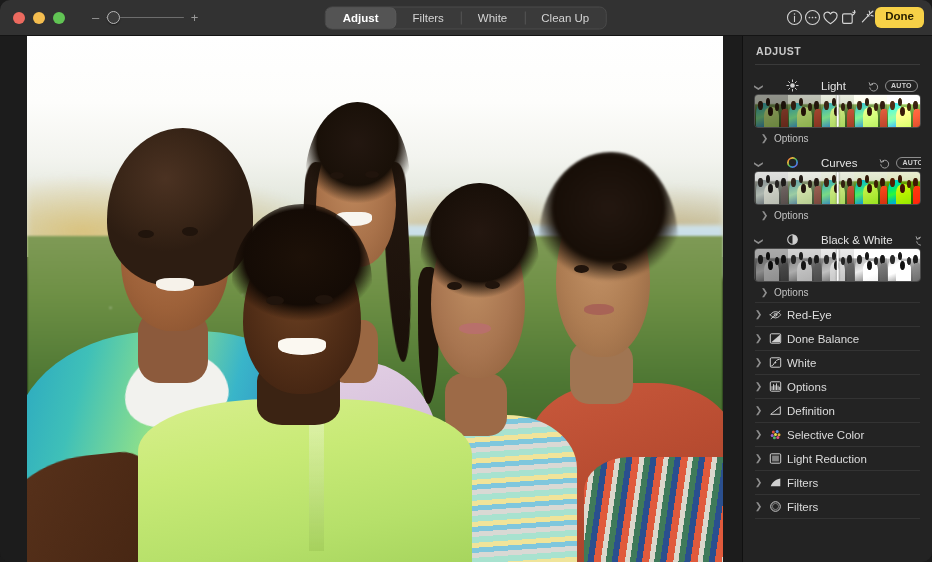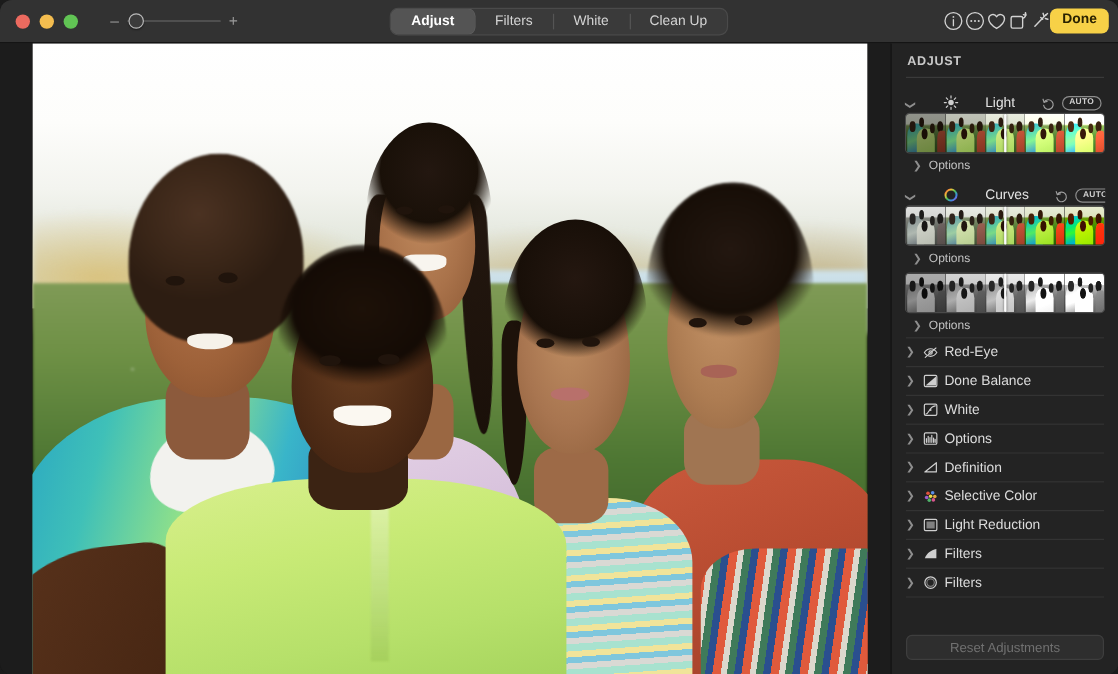--- a/index.html
+++ b/index.html
@@ -1006,20 +1006,40 @@
                 <div class="mini-right-rust"></div>
               </div>
           </div>
           <div class="fs-marker"></div>
         </div>
         <div class="options-row">
           <span class="chev">❯</span>
           <span class="options-label">Options</span>
         </div>
 
+        <div class="section-head">
+          <span class="chev open">❯</span>
+          <span class="sec-icon">
+            <svg width="13" height="13" viewBox="0 0 13 13">
+              <circle cx="6.5" cy="6.5" r="4.8" fill="none" stroke="currentColor" stroke-width="1.1"></circle>
+              <path d="M6.5 1.7a4.8 4.8 0 0 1 0 9.6z" fill="currentColor"></path>
+            </svg>
+          </span>
+          <span class="sec-label">Black &amp; White</span>
+          <span class="sec-actions">
+            <span class="reset-arrow">
+              <svg width="11" height="11" viewBox="0 0 11 11" fill="none" stroke="currentColor" stroke-width="1" stroke-linecap="round" stroke-linejoin="round">
+                <path d="M2.2 4.1a4 4 0 1 1-.5 2.6"></path>
+                <path d="M1.2 1.7l.9 2.5 2.5-.7"></path>
+              </svg>
+            </span>
+            <span class="auto-pill">AUTO</span>
+            <span class="toggle-ring"></span>
+          </span>
+        </div>
         <div class="filmstrip">
           <div class="fs-img">
             <div class="fs-cell bw1">
                 <div class="mini"></div>
                 <div class="mini-faces">
                   <i></i>
                   <i></i>
                   <i></i>
                   <i></i>
                   <i></i>
@@ -1188,19 +1208,16 @@
               <circle cx="6.5" cy="6.5" r="4.8"></circle>
               <circle cx="6.5" cy="6.5" r="3.1" opacity=".5"></circle>
             </svg>
           </span>
           <span class="sec-label">Filters</span>
         </div>
         <div class="sec-divider"></div>
 
       </div>
 
-      <div class="sidebar-footer">
-        <button class="reset-btn">Reset Adjustments</button>
-      </div>
 
     </div>
   </div>
 </div>
 
 </body></html>

